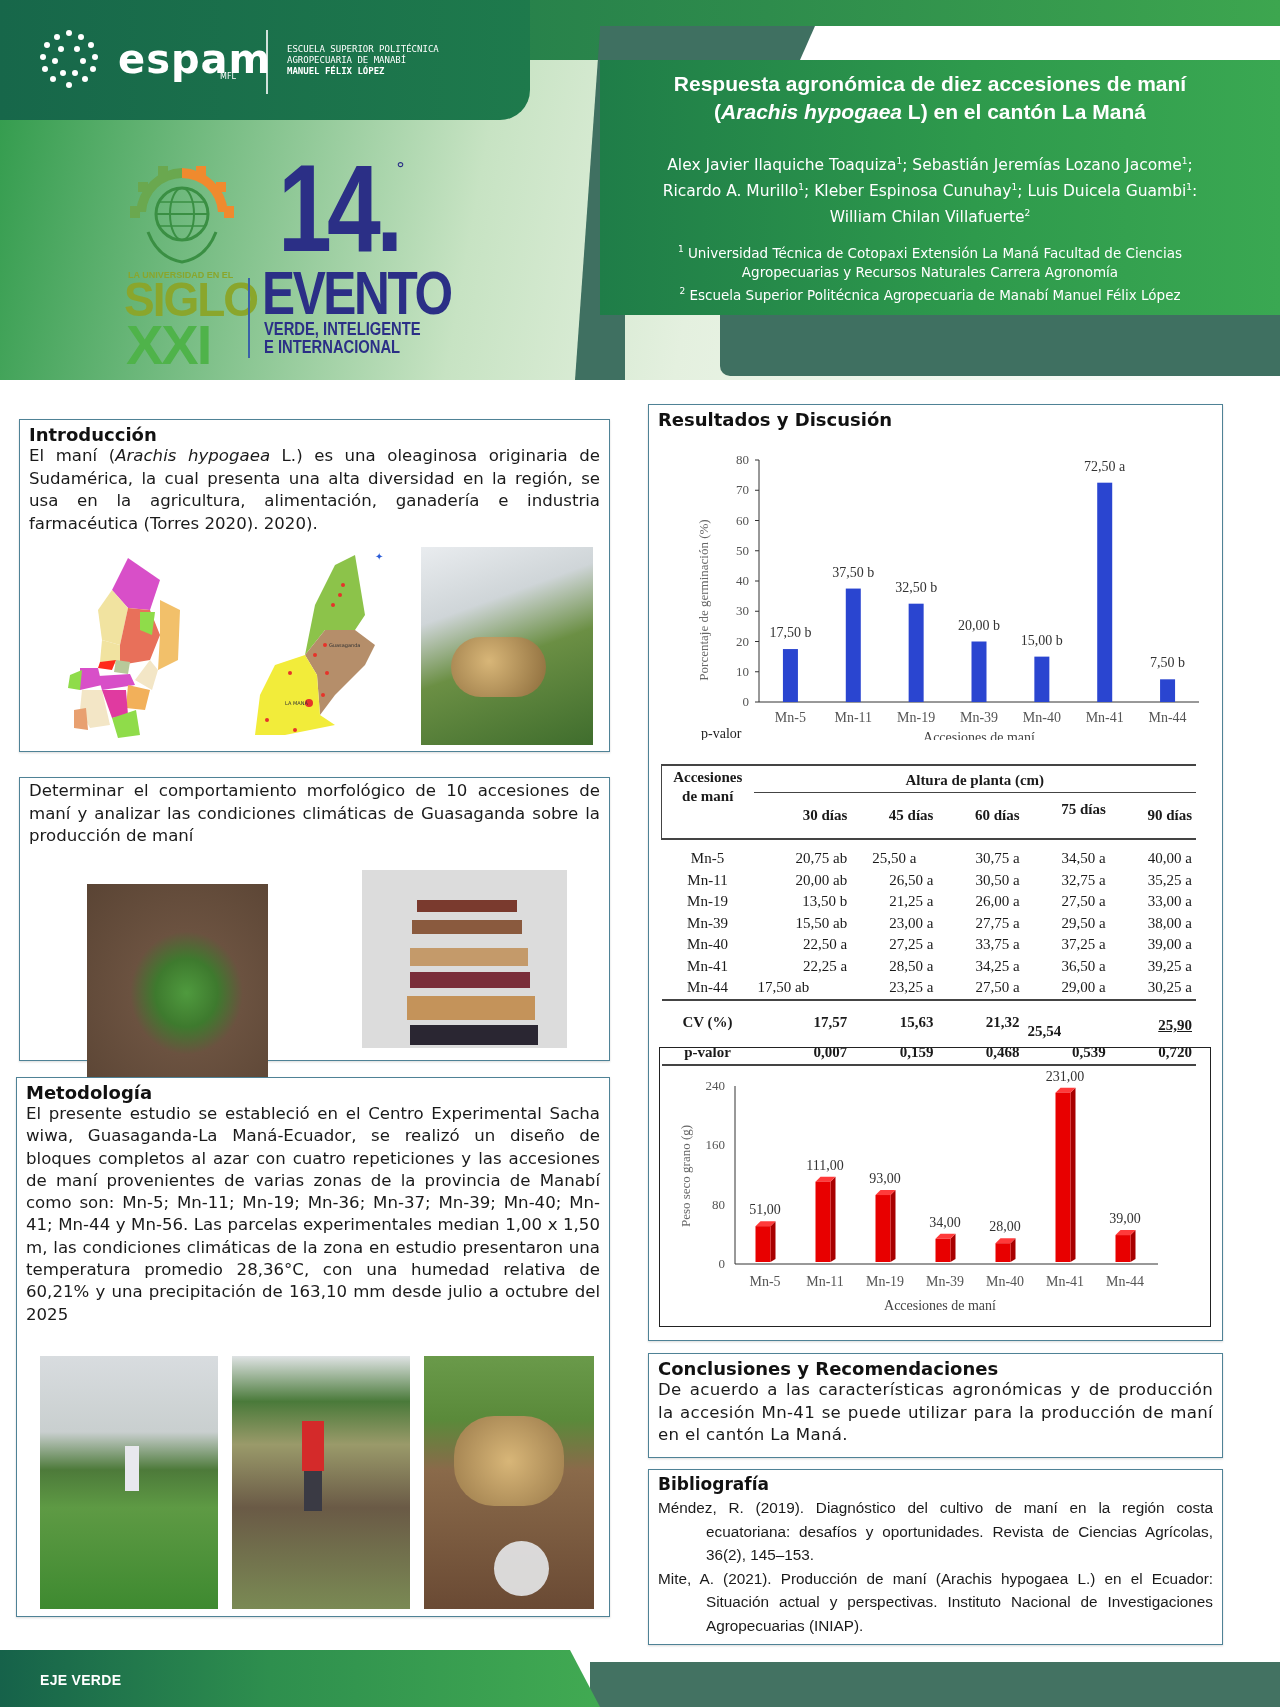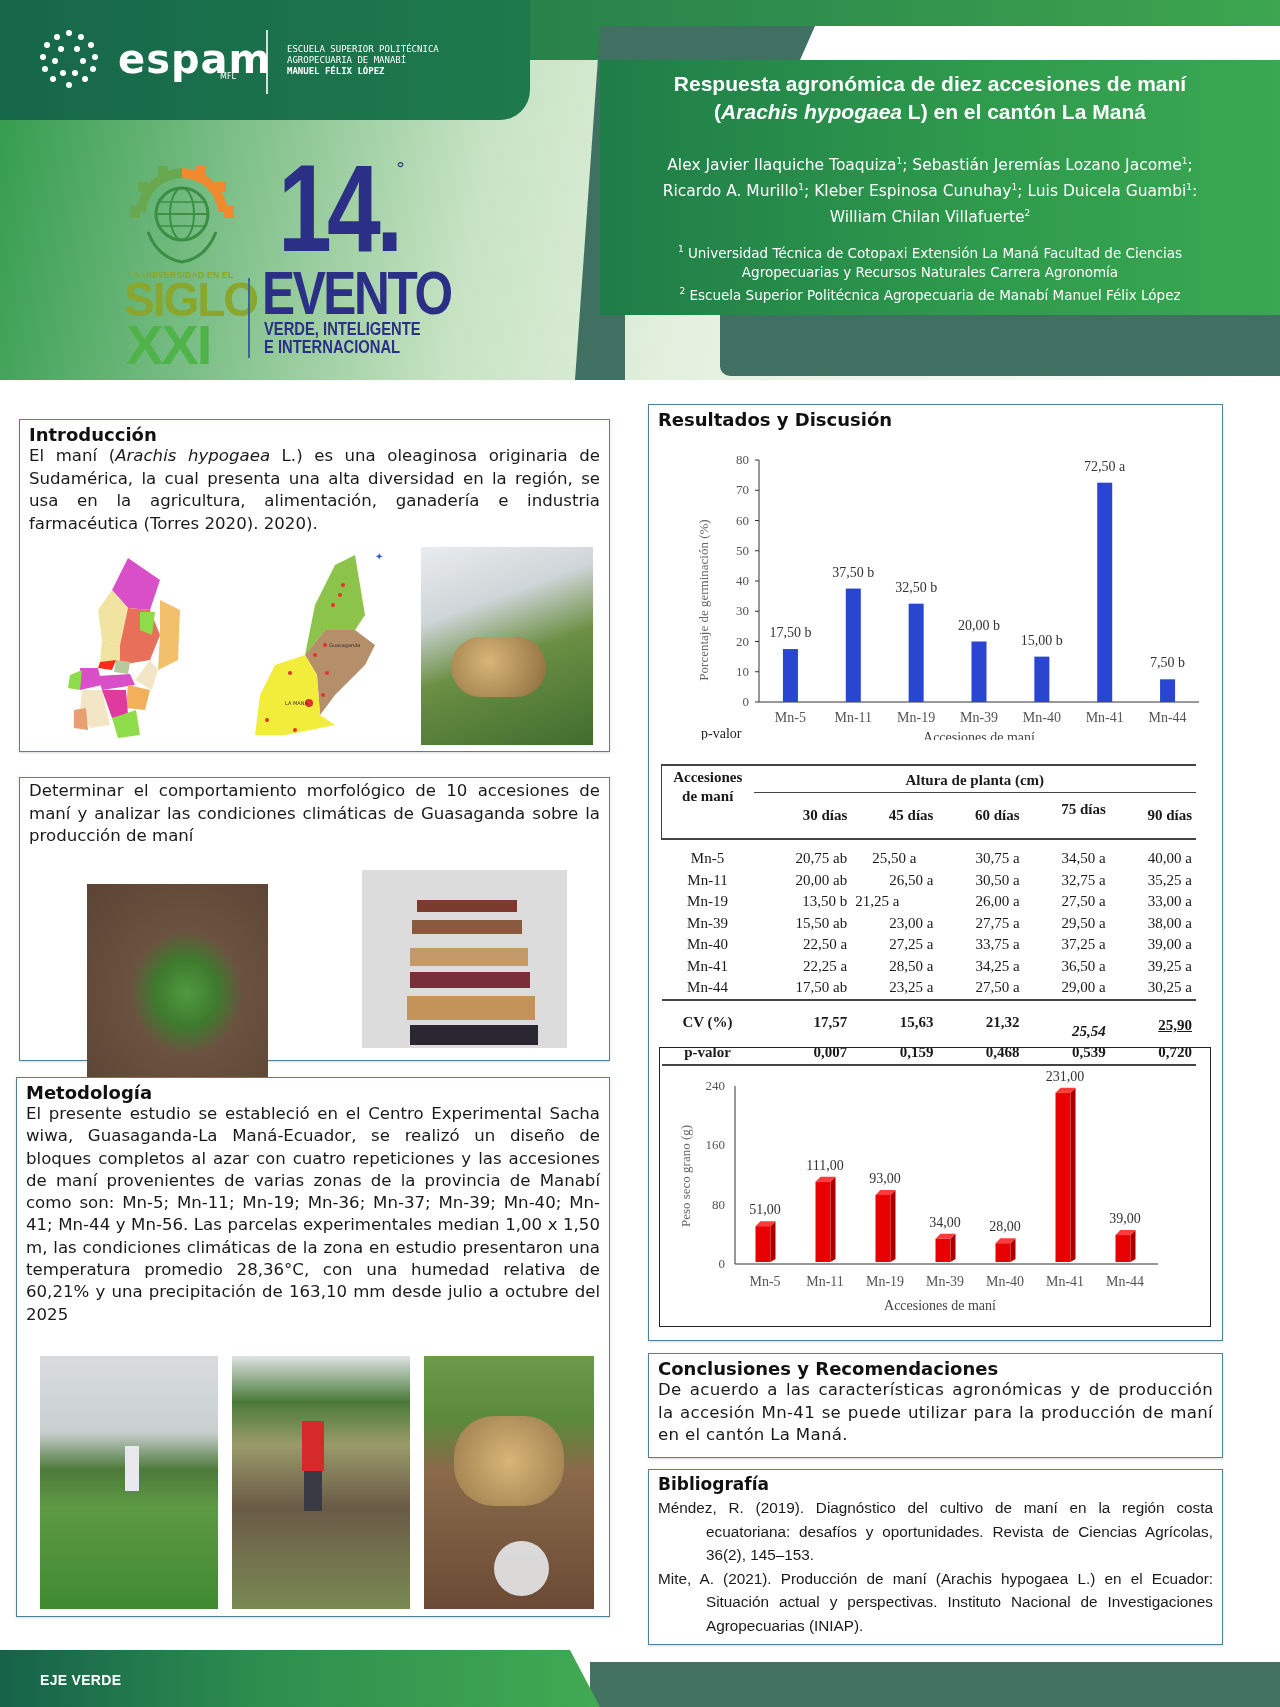--- a/index.html
+++ b/index.html
@@ -297,21 +297,21 @@
             <td style="text-align: center;">Mn-11</td>
             <td style="text-align: right;">20,00 ab</td>
             <td style="text-align: right;">26,50 a</td>
             <td style="text-align: right;">30,50 a</td>
             <td style="text-align: right;">32,75 a</td>
             <td style="text-align: right;">35,25 a</td>
           </tr>
           <tr>
             <td style="text-align: center;">Mn-19</td>
             <td style="text-align: right;">13,50 b</td>
-            <td style="">21,25 a</td>
+            <td style="text-align: right;">21,25 a</td>
             <td style="text-align: right;">26,00 a</td>
             <td style="text-align: right;">27,50 a</td>
             <td style="text-align: right;">33,00 a</td>
           </tr>
           <tr>
             <td style="text-align: center;">Mn-39</td>
             <td style="text-align: right;">15,50 ab</td>
             <td style="text-align: right;">23,00 a</td>
             <td style="text-align: right;">27,75 a</td>
             <td style="text-align: right;">29,50 a</td>
@@ -328,32 +328,32 @@
           <tr>
             <td style="text-align: center;">Mn-41</td>
             <td style="text-align: right;">22,25 a</td>
             <td style="text-align: right;">28,50 a</td>
             <td style="text-align: right;">34,25 a</td>
             <td style="text-align: right;">36,50 a</td>
             <td style="text-align: right;">39,25 a</td>
           </tr>
           <tr style="border-bottom: 2px solid rgb(68, 68, 68);">
             <td style="text-align: center;">Mn-44</td>
-            <td style="text-align: right;">17,50 ab</td>
+            <td style="">17,50 ab</td>
             <td style="text-align: right;">23,25 a</td>
             <td style="text-align: right;">27,50 a</td>
             <td style="text-align: right;">29,00 a</td>
             <td style="text-align: right;">30,25 a</td>
           </tr>
           <tr>
             <td style="text-align: center; font-weight: bold; padding-top: 3px;">CV (%)</td>
             <td style="text-align: right; font-weight: bold; padding-top: 3px;">17,57</td>
             <td style="text-align: right; font-weight: bold; padding-top: 3px;">15,63</td>
             <td style="text-align: right; font-weight: bold; padding-top: 3px;">21,32</td>
-            <td style="text-align: right; font-weight: bold; padding-top: 20px; font-style: italic;">25,54</td>
+            <td style="font-weight: bold; padding-top: 20px;">25,54</td>
             <td style="text-align: right; font-weight: bold; padding-top: 9px; text-decoration: underline;">25,90</td>
           </tr>
           <tr style="border-bottom: 2px solid rgb(68, 68, 68);">
             <td style="text-align: center; font-weight: bold;">p-valor</td>
             <td style="text-align: right; font-weight: bold;">0,007</td>
             <td style="text-align: right; font-weight: bold;">0,159</td>
             <td style="text-align: right; font-weight: bold;">0,468</td>
             <td style="text-align: right; font-weight: bold;">0,539</td>
             <td style="text-align: right; font-weight: bold;">0,720</td>
           </tr>

